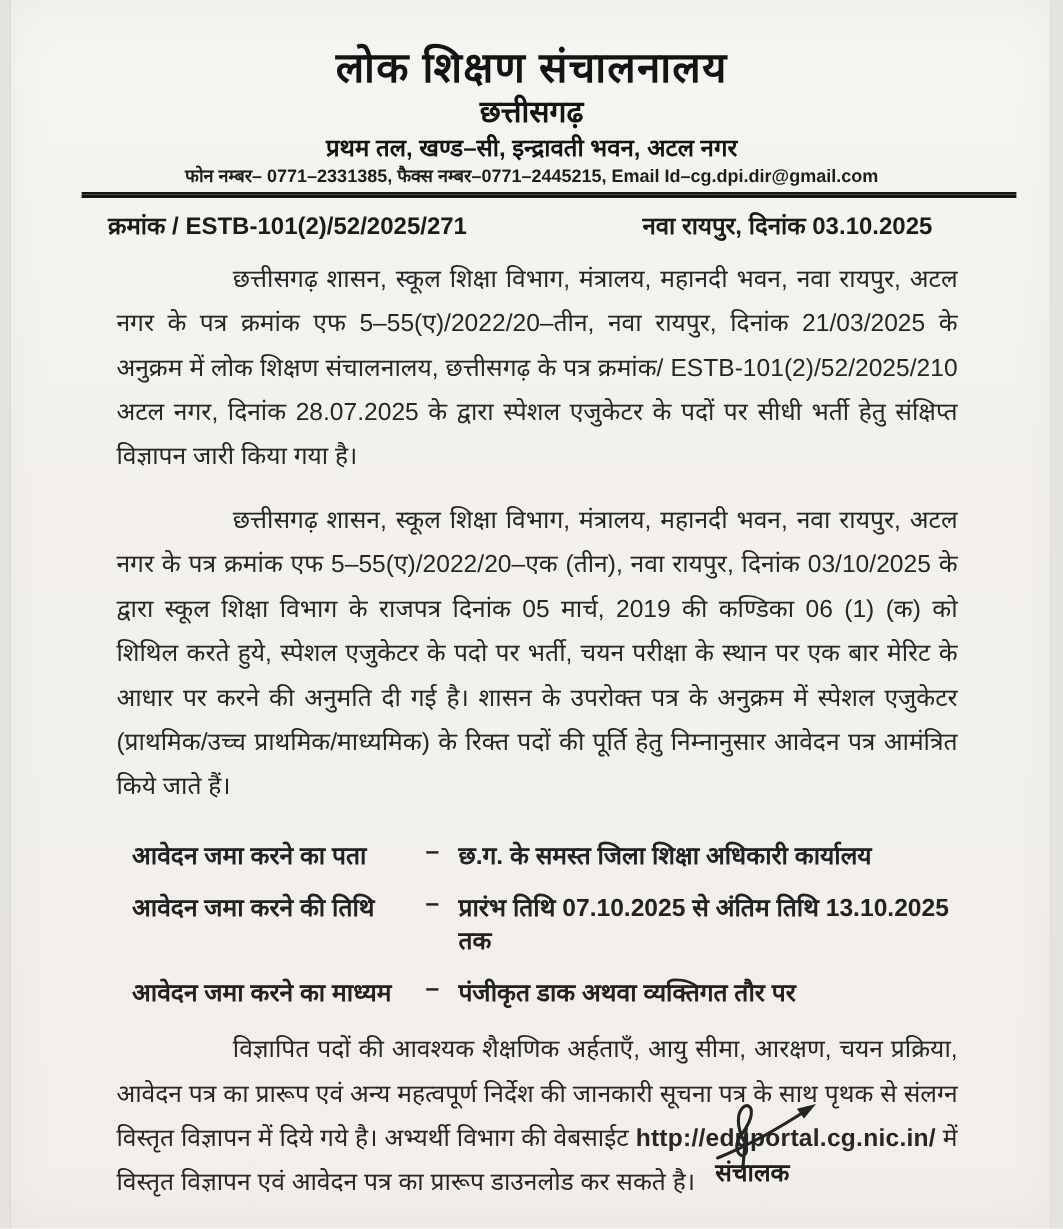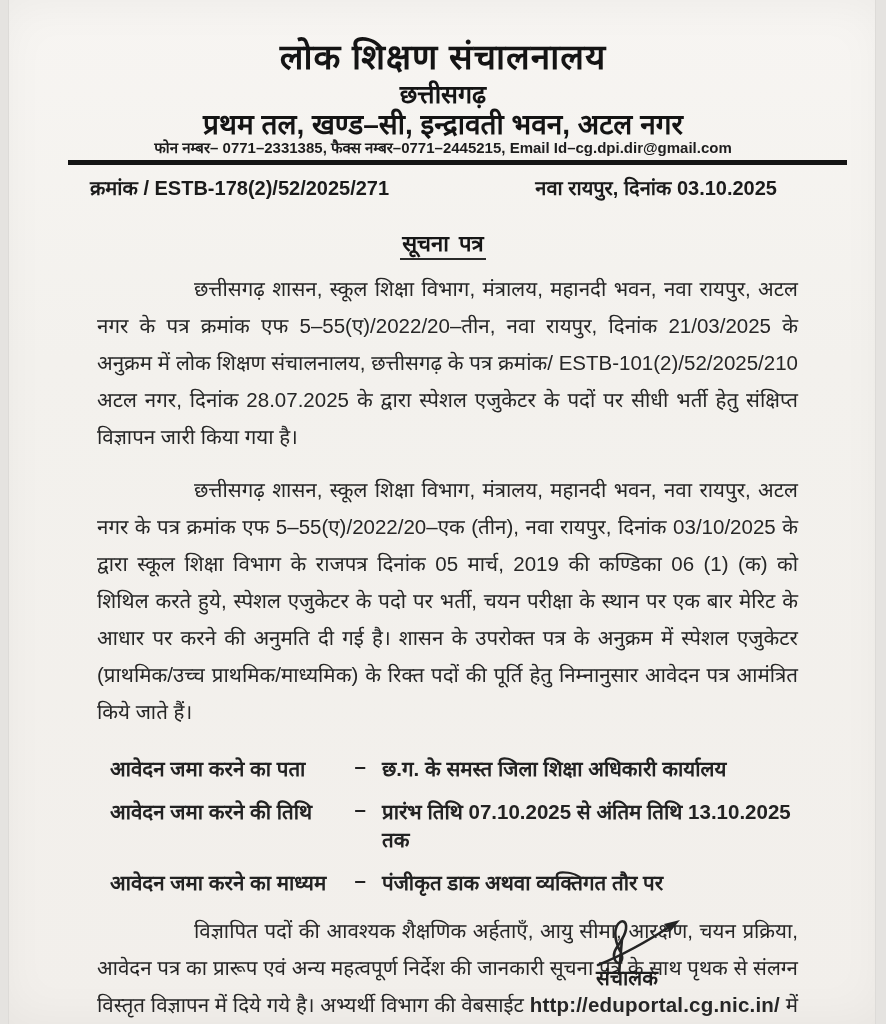--- a/index.html
+++ b/index.html
@@ -20,21 +20,21 @@
     position: absolute; top: 0; bottom: 0;
     background: #e5e3e0;
   }
   .edge-left  { left: 0; width: 9px; border-right: 1px solid #dddbd8; }
   .edge-right { right: 0; width: 11px; border-left: 1px solid #dddbd8; }
 
   
   .letterhead { padding-top: 36px; text-align: center; color: #141414; }
   .lh-title   { font-size: 35px; font-weight: 700; line-height: 42px; letter-spacing: 1px; }
   .lh-sub     { font-size: 25px; font-weight: 700; line-height: 33px; }
-  .lh-addr    { font-size: 28px; font-weight: 700; line-height: 27px; }
+  .lh-addr    { font-size: 20px; font-weight: 700; line-height: 27px; }
   .lh-contact { font-size: 15px; font-weight: 600; line-height: 19px; color: #1d1d1d; }
 
   .rule {
     margin: 3px 39px 0 68px;
     height: 3px;
     border-top: 2.5px solid #141414;
     border-bottom: 3.5px solid #141414;
   }
 
   .ref-row {
@@ -79,27 +79,24 @@
   <header class="letterhead">
     <div class="lh-title">लोक शिक्षण संचालनालय</div>
     <div class="lh-sub">छत्तीसगढ़</div>
     <div class="lh-addr">प्रथम तल, खण्ड–सी, इन्द्रावती भवन, अटल नगर</div>
     <div class="lh-contact">फोन नम्बर– 0771–2331385, फैक्स नम्बर–0771–2445215, Email Id–cg.dpi.dir@gmail.com</div>
   </header>
 
   <div class="rule"></div>
 
   <div class="ref-row">
-    <span>क्रमांक / ESTB-178(2)/52/2025/271</span>
+    <span>क्रमांक / ESTB-101(2)/52/2025/271</span>
     <span>नवा रायपुर, दिनांक 03.10.2025</span>
   </div>
 
-  <div class="subject">
-    <span>सूचना पत्र</span>
-  </div>
 
   <p class="para p1">छत्तीसगढ़ शासन, स्कूल शिक्षा विभाग, मंत्रालय, महानदी भवन, नवा रायपुर, अटल नगर के पत्र क्रमांक एफ 5–55(ए)/2022/20–तीन, नवा रायपुर, दिनांक 21/03/2025 के अनुक्रम में लोक शिक्षण संचालनालय, छत्तीसगढ़ के पत्र क्रमांक/ ESTB-101(2)/52/2025/210 अटल नगर, दिनांक 28.07.2025 के द्वारा स्पेशल एजुकेटर के पदों पर सीधी भर्ती हेतु संक्षिप्त विज्ञापन जारी किया गया है।</p>
 
   <p class="para p2">छत्तीसगढ़ शासन, स्कूल शिक्षा विभाग, मंत्रालय, महानदी भवन, नवा रायपुर, अटल नगर के पत्र क्रमांक एफ 5–55(ए)/2022/20–एक (तीन), नवा रायपुर, दिनांक 03/10/2025 के द्वारा स्कूल शिक्षा विभाग के राजपत्र दिनांक 05 मार्च, 2019 की कण्डिका 06 (1) (क) को शिथिल करते हुये, स्पेशल एजुकेटर के पदो पर भर्ती, चयन परीक्षा के स्थान पर एक बार मेरिट के आधार पर करने की अनुमति दी गई है। शासन के उपरोक्त पत्र के अनुक्रम में स्पेशल एजुकेटर (प्राथमिक/उच्च प्राथमिक/माध्यमिक) के रिक्त पदों की पूर्ति हेतु निम्नानुसार आवेदन पत्र आमंत्रित किये जाते हैं।</p>
 
   <div class="kv-section">
     <div class="kv-row">
       <span class="kv-head">
         <span>आवेदन जमा करने का पता</span>
         <span>–</span>

